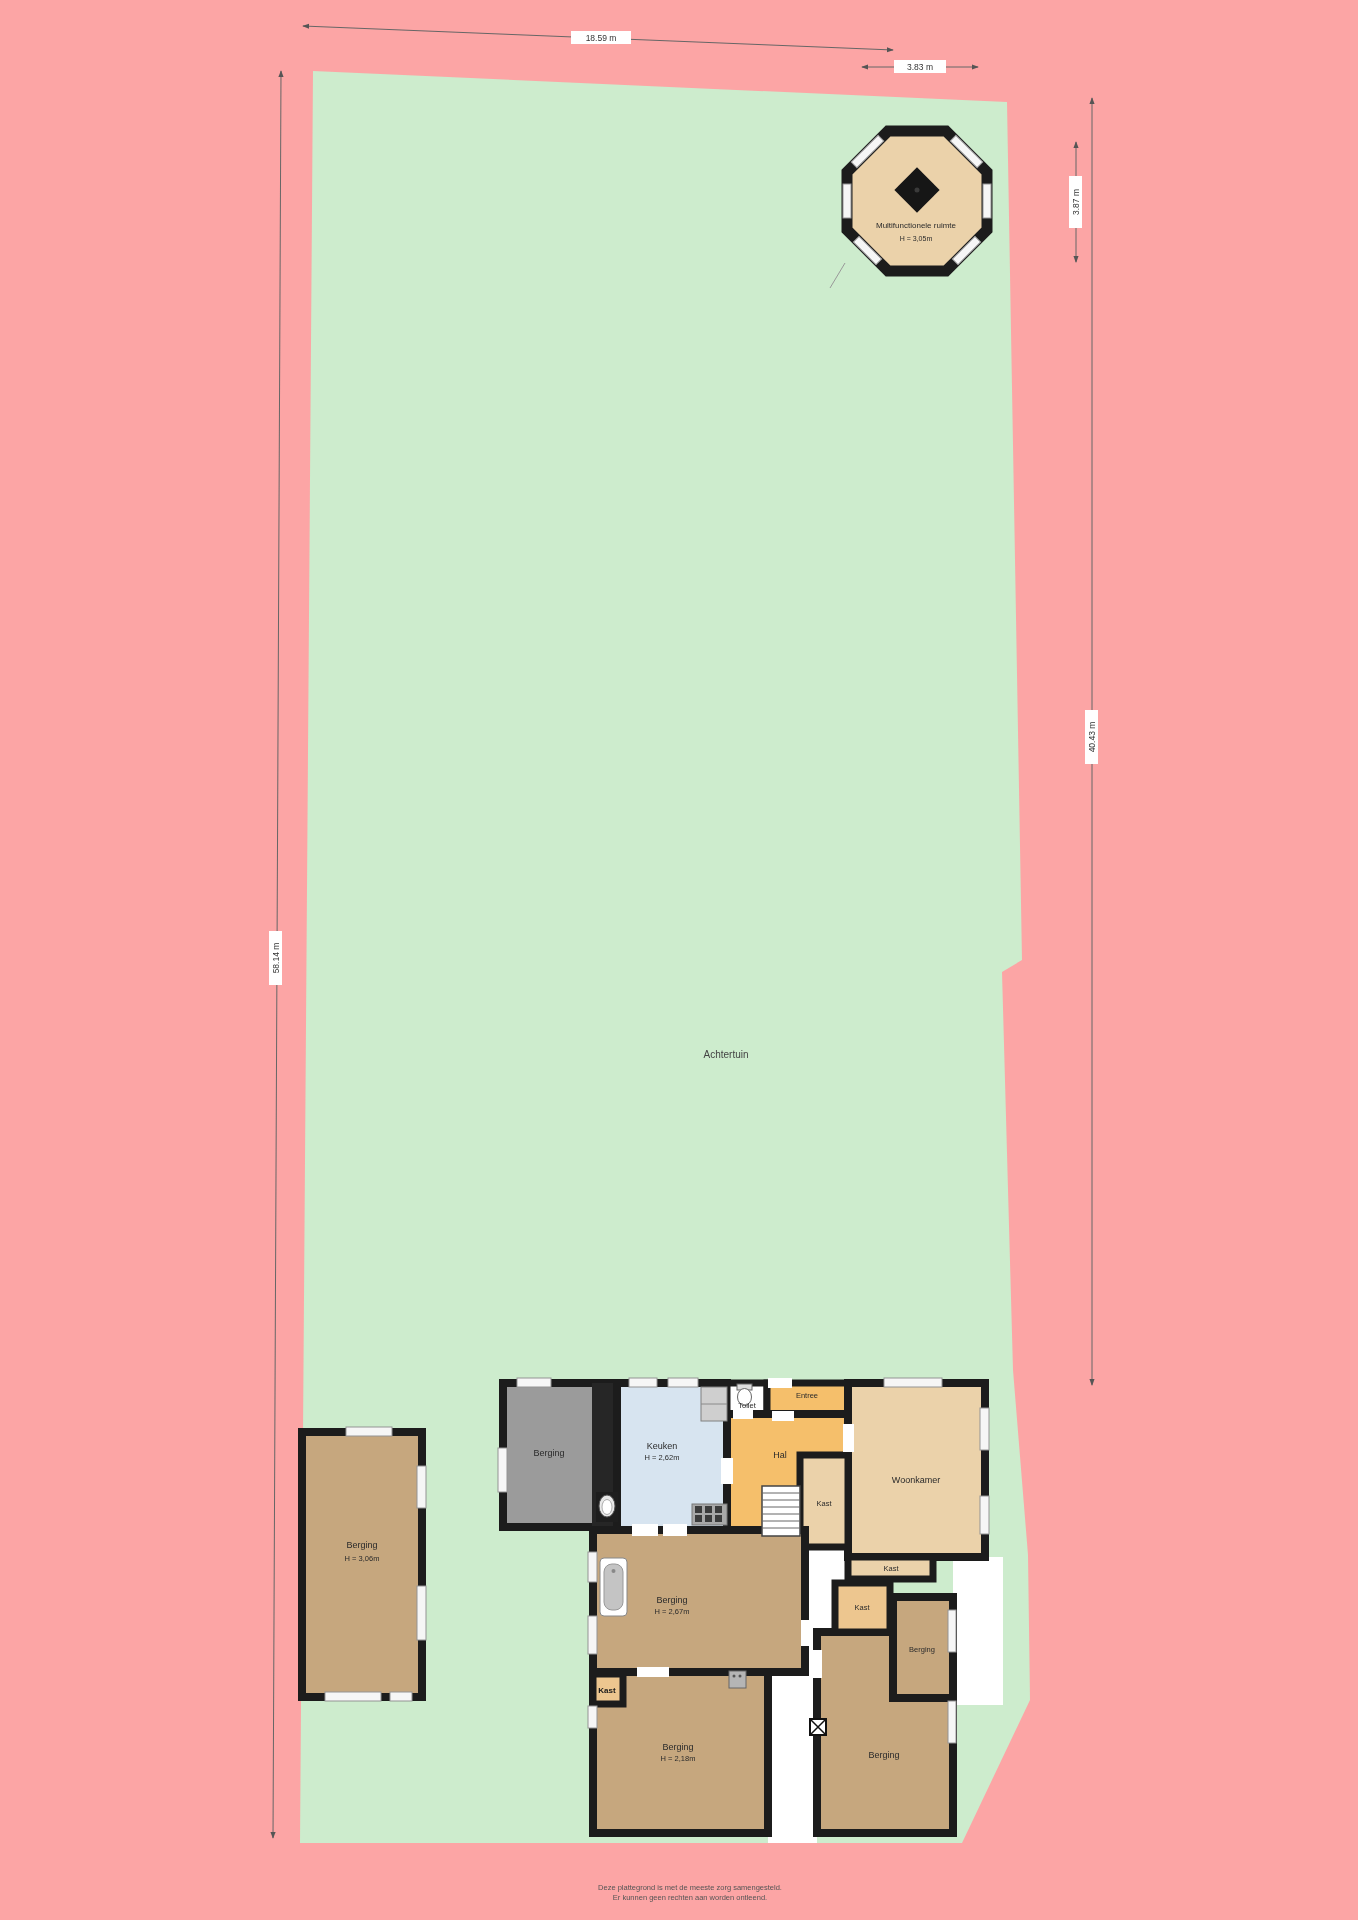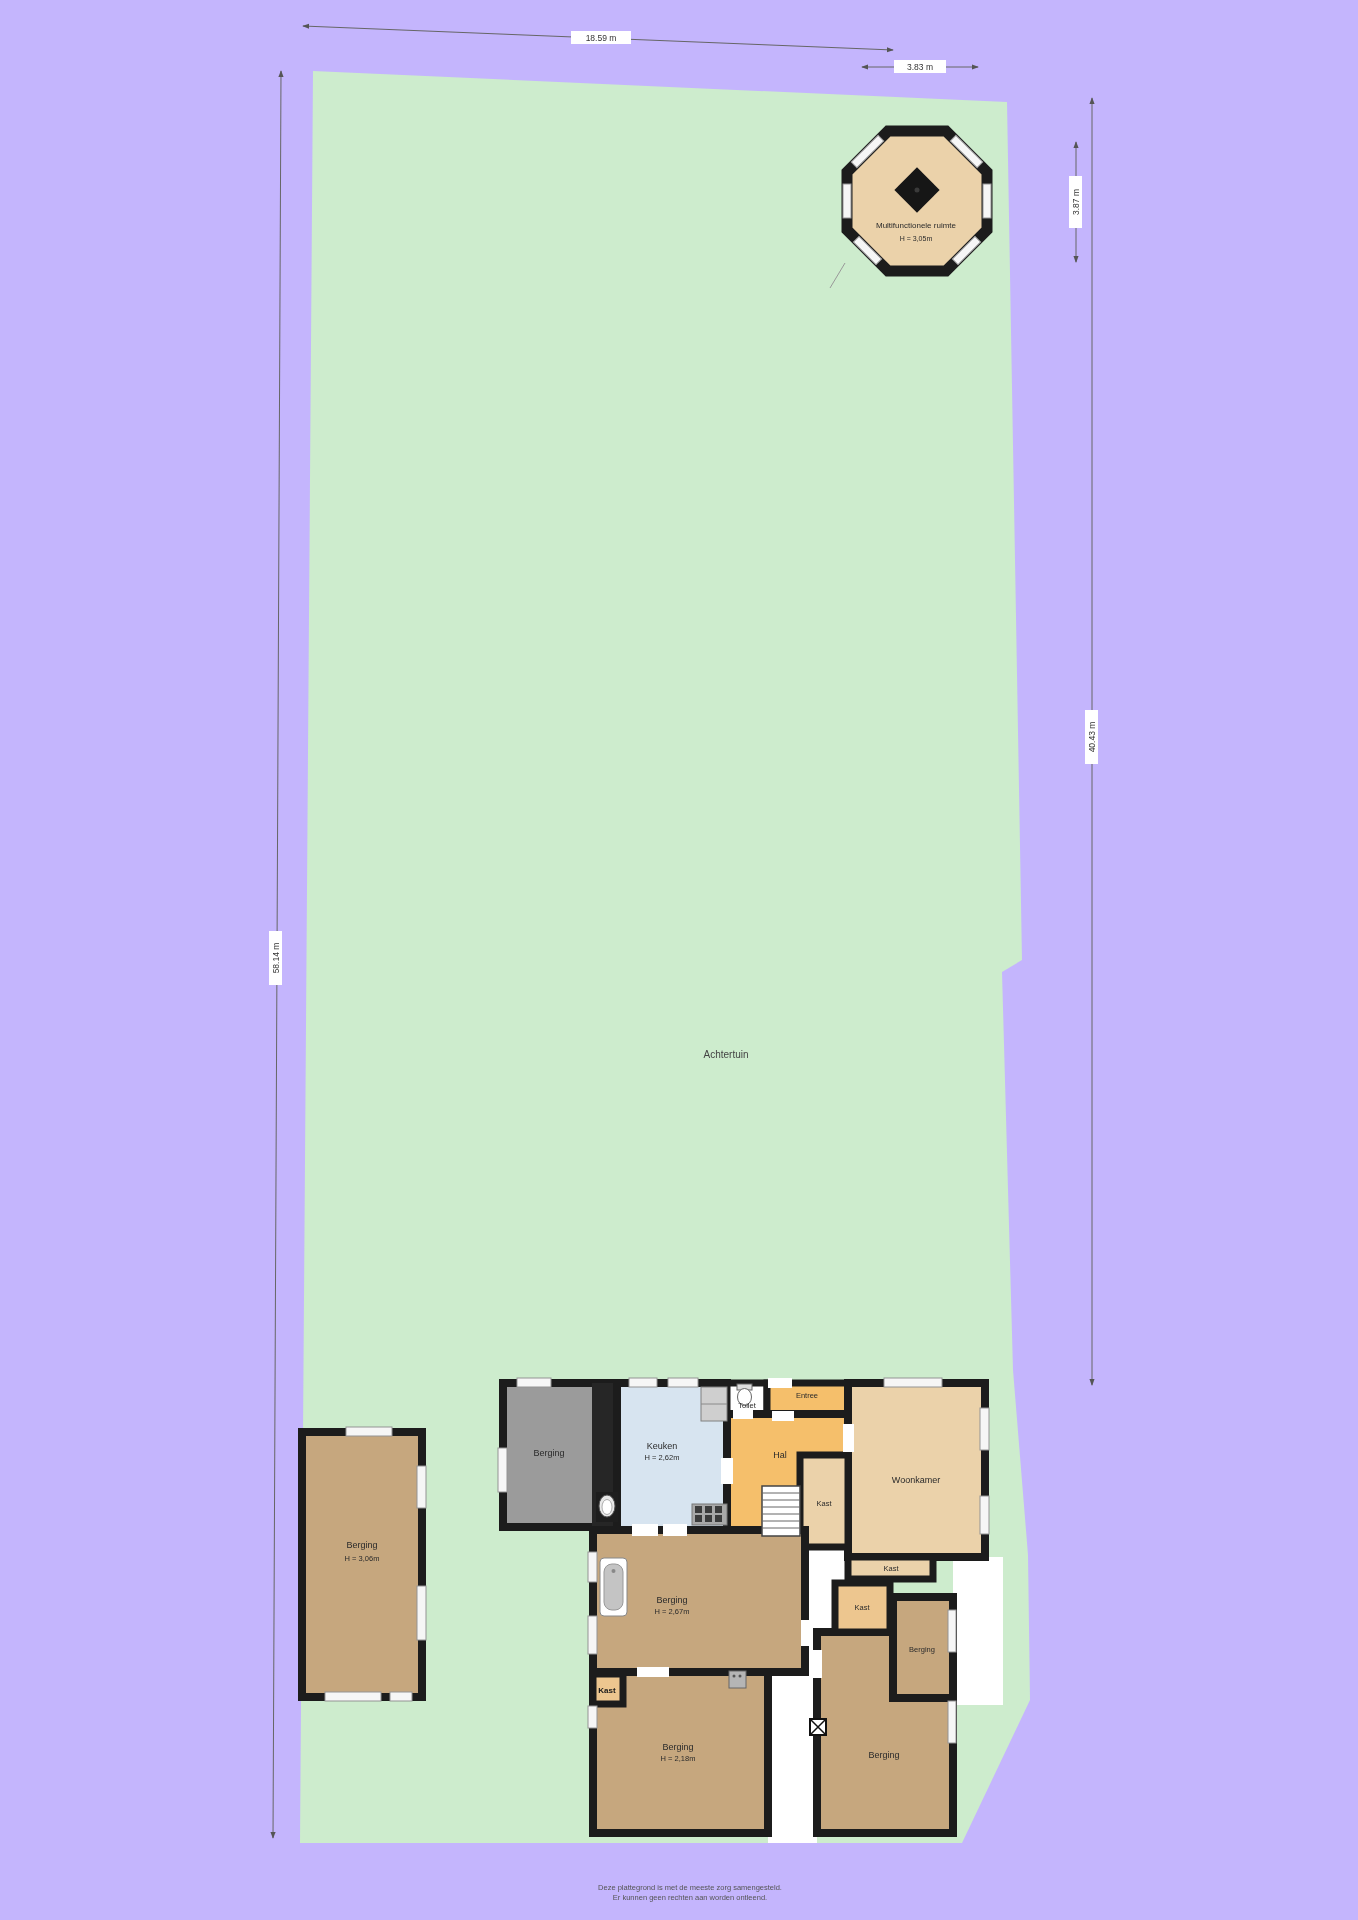--- a/index.html
+++ b/index.html
@@ -1,16 +1,16 @@
 <!DOCTYPE html>
 <html><head>
 <meta charset="utf-8">
 <style>
   html,body{margin:0;padding:0;background:#ffffff;}
-  #canvas{position:relative;width:1358px;height:1920px;background:#c4b5fd;overflow:hidden;
+  #canvas{position:relative;width:1358px;height:1920px;background:#fca5a5;overflow:hidden;
           font-family:"Liberation Sans", sans-serif;}
   svg{display:block;}
   .lbl{font-family:"Liberation Sans",sans-serif;font-size:9px;fill:#2b2b2b;text-anchor:middle;}
   .lbl-sm{font-size:7.5px;}
   .lbl-h{font-family:"Liberation Sans",sans-serif;font-size:7.5px;fill:#2b2b2b;text-anchor:middle;}
   .lbl-b{font-family:"Liberation Sans",sans-serif;font-size:8px;font-weight:bold;fill:#1a1a1a;text-anchor:middle;}
   .lbl-big{font-size:10px;fill:#444;}
   .dim{font-family:"Liberation Sans",sans-serif;font-size:8.5px;fill:#333;text-anchor:middle;}
   .dimline{stroke:#666;stroke-width:1;fill:none;}
   .room{stroke:#1c1c1c;stroke-width:8;}

